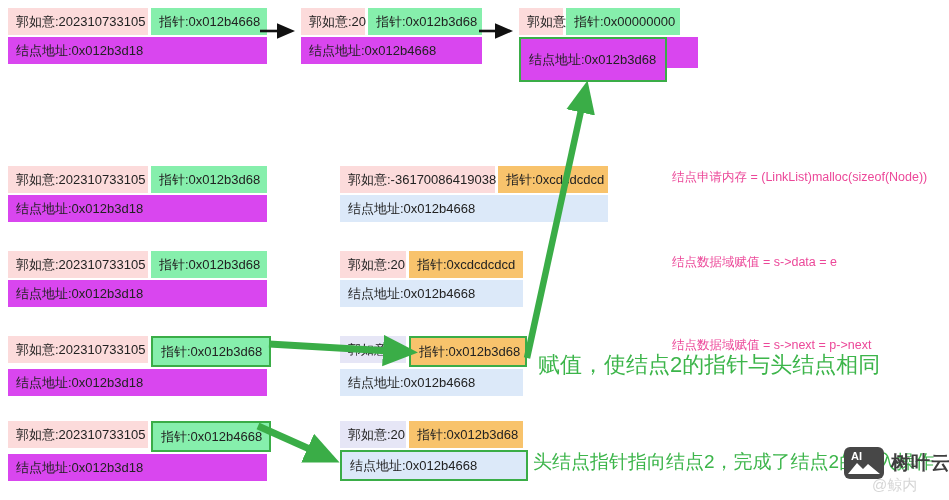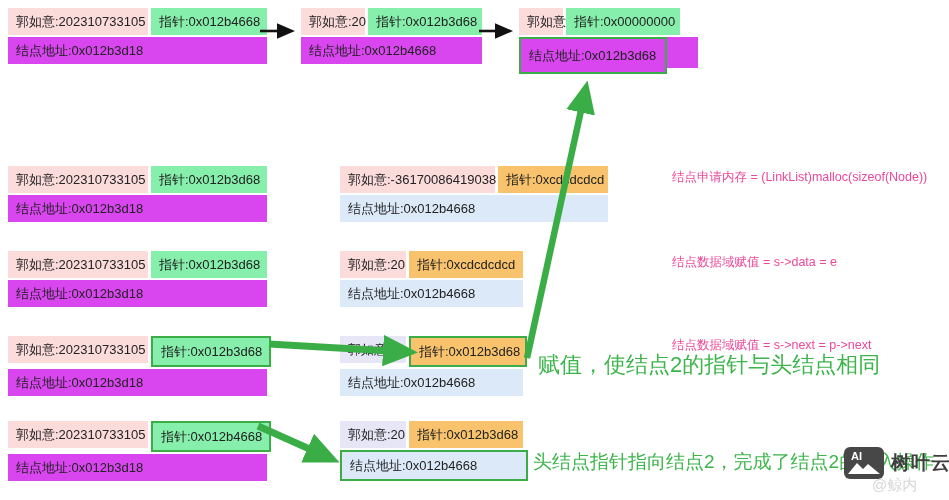--- a/index.html
+++ b/index.html
@@ -55,21 +55,21 @@
       <div class="cell peach" style="width:181px">结点地址:0x012b4668</div>
     </div>
   </div>
 
   <div class="node" style="left:519px;top:8px">
     <div class="nrow">
       <div class="cell pink" style="width:44px">郭如意:10</div>
       <div class="cell blue" style="width:114px">指针:0x00000000</div>
     </div>
     <div class="nrow" style="gap:0">
-      <div class="cell peach gbox" style="width:148px;height:37px">结点地址:0x012b3d68</div>
+      <div class="cell peach gbox" style="width:148px;height:45px">结点地址:0x012b3d68</div>
       <div class="cell peach" style="width:31px;height:31px"></div>
     </div>
   </div>
 
   <div class="node" style="left:8px;top:166px">
     <div class="nrow">
       <div class="cell pink" style="width:140px">郭如意:202310733105</div>
       <div class="cell blue" style="width:116px">指针:0x012b3d68</div>
     </div>
     <div class="nrow">

